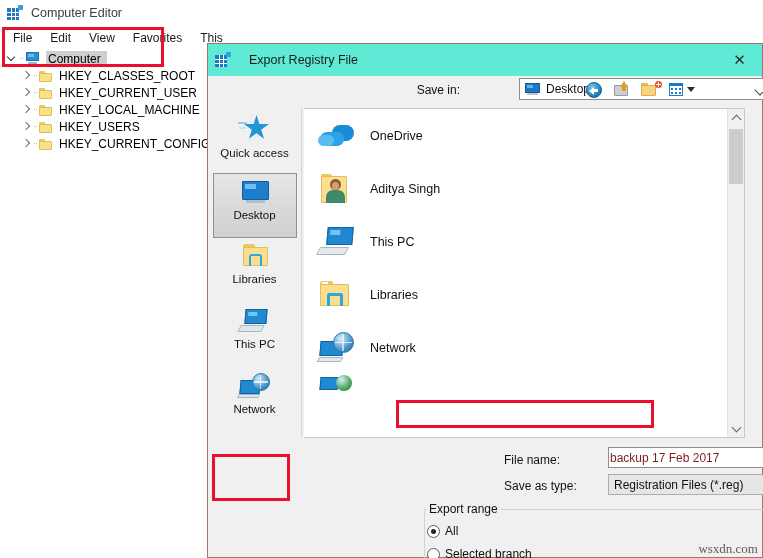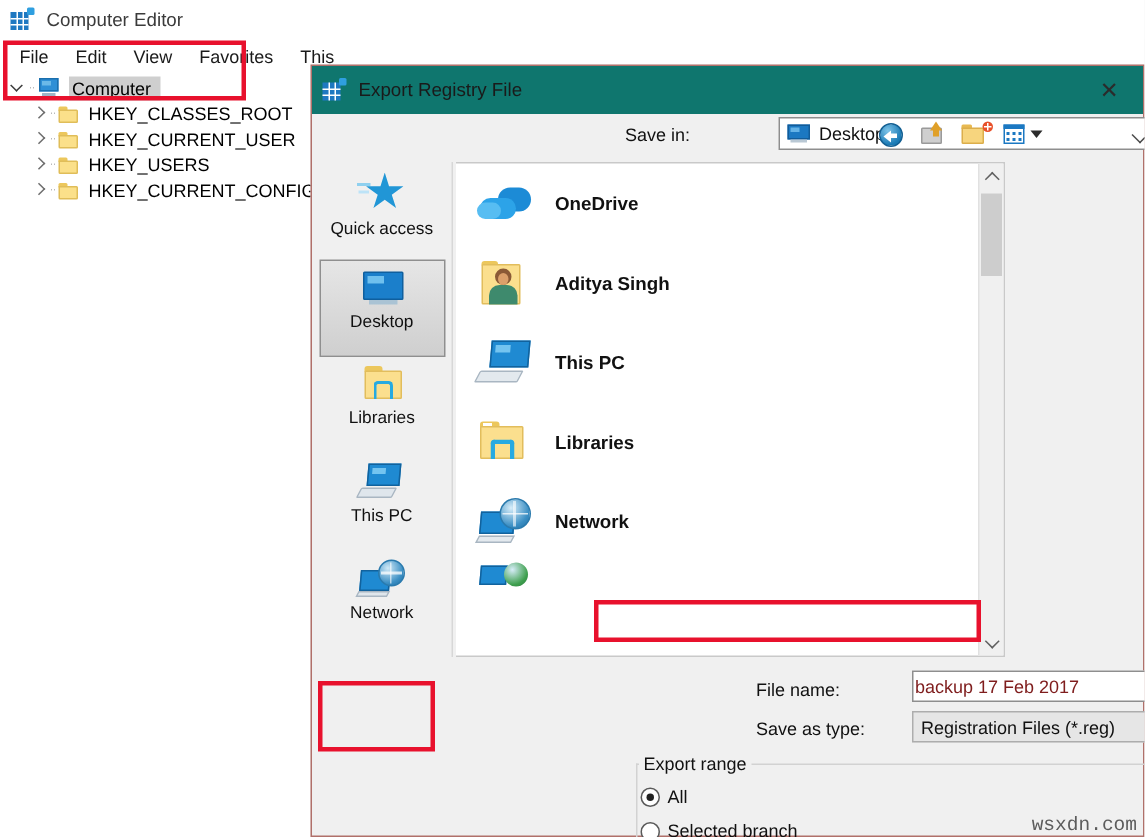--- a/index.html
+++ b/index.html
@@ -63,21 +63,21 @@
   .redbox{position:absolute;border:3px solid #e8112d;box-sizing:border-box;pointer-events:none;}
   #redbox-menu{left:2px;top:27px;width:162px;height:40px;}
   #redbox-filename{left:396px;top:400px;width:258px;height:28px;}
   #redbox-exportrange{left:212px;top:454px;width:78px;height:47px;}
 
   
   #dialog{
     position:absolute;left:207px;top:43px;width:556px;height:515px;
     background:#f0f0f0;border:1px solid #b0706a;box-sizing:border-box;
   }
-  #dlg-titlebar{position:absolute;left:0;top:0;width:554px;height:32px;background:#0f766e;display:flex;align-items:center;}
+  #dlg-titlebar{position:absolute;left:0;top:0;width:554px;height:32px;background:#5eead4;display:flex;align-items:center;gap:10px;}
   #dlg-title{font-size:12.5px;color:#1a1a1a;}
   #dlg-close{
     position:absolute;right:0;top:0;width:45px;height:31px;display:flex;align-items:center;justify-content:center;
     font-size:15px;color:#2b2b2b;font-family:"DejaVu Sans",sans-serif;cursor:default;
   }
 
   
   #savein-row{position:absolute;left:0;top:34px;width:554px;height:28px;display:flex;align-items:center;}
   #savein-label{position:absolute;left:46px;top:5px;width:206px;text-align:right;font-size:12px;color:#111;}
   #savein-combo{
@@ -154,22 +154,22 @@
   .ico-net{width:34px;height:28px;position:relative;}
   .ico-net .scr{position:absolute;left:2px;top:7px;width:20px;height:14px;background:#1f8ad2;border:1.5px solid #11629d;box-sizing:border-box;transform:skewX(-5deg);}
   .ico-net .kb{position:absolute;left:0px;top:21px;width:21px;height:4px;background:#dfe6ec;border:1px solid #a9b6c2;box-sizing:border-box;transform:skewX(-28deg);}
   .ico-net .globe{position:absolute;right:2px;top:0px;width:18px;height:18px;border-radius:50%;
     background:radial-gradient(circle at 35% 30%,#cfe9f7,#3b8fc4 65%,#1f6ca0);border:1px solid #2a7aad;box-sizing:border-box;}
   .ico-net .globe::before{content:"";position:absolute;left:1px;top:7px;width:14px;height:1.5px;background:rgba(255,255,255,.75);}
   .ico-net .globe::after{content:"";position:absolute;left:7px;top:1px;width:1.5px;height:14px;background:rgba(255,255,255,.6);}
 
   
   #filelist{
-    position:absolute;left:96px;top:64px;width:366px;height:330px;background:#fff;
-    border:1px solid #c9c9c9;border-left:none;box-sizing:border-box;overflow:hidden;font-weight:bold;
+    position:absolute;left:96px;top:64px;width:441px;height:330px;background:#fff;
+    border:1px solid #c9c9c9;border-left:none;box-sizing:border-box;overflow:hidden;
   }
   .file-row{height:53px;display:flex;align-items:center;padding-left:14px;cursor:default;}
   .file-row .flbl{font-size:12.5px;color:#111;margin-left:14px;}
 
   .ico-onedrive{width:38px;height:28px;position:relative;flex:none;}
   .ico-onedrive .c1{position:absolute;left:14px;top:3px;width:22px;height:16px;background:#1c8bd6;border-radius:9px;}
   .ico-onedrive .c2{position:absolute;left:2px;top:10px;width:24px;height:14px;background:#2ca3e8;border-radius:8px;}
   .ico-onedrive .c3{position:absolute;left:0px;top:13px;width:16px;height:11px;background:#57bdf2;border-radius:6px;}
 
   .ico-user{width:38px;height:34px;position:relative;flex:none;}
@@ -226,21 +226,21 @@
   #range-legend{position:absolute;left:2px;top:-1px;font-size:12px;color:#111;background:#f0f0f0;padding:0 3px;z-index:2;}
   #range-frameline{position:absolute;left:0;top:6px;width:531px;height:1px;background:#d2d2d2;}
   #range-frameleft{position:absolute;left:0;top:6px;width:1px;height:80px;background:#d2d2d2;}
   .radio-row{position:absolute;display:flex;align-items:center;}
   #radio-all{left:3px;top:21px;}
   #radio-branch{left:3px;top:44px;}
   .radio{width:13px;height:13px;border-radius:50%;border:1.2px solid #5a5a5a;background:#fff;box-sizing:border-box;position:relative;margin-right:5px;flex:none;}
   .radio.on::after{content:"";position:absolute;left:3px;top:3px;width:5px;height:5px;border-radius:50%;background:#222;}
   .radio-lbl{font-size:12px;color:#111;}
 
-  #watermark{position:absolute;right:5px;bottom:1px;font-size:13px;color:#5c5c5c;font-family:Liberation Mono, monospace;}
+  #watermark{position:absolute;right:5px;bottom:1px;font-size:13px;color:#5c5c5c;font-family:Liberation Serif, serif;}
 </style>
 </head>
 <body>
 
 <div id="regedit">
 
   <div id="regedit-titlebar">
     <span class="reg-ico">
       <span class="body"></span>
         <span class="vsplit"></span>
@@ -273,20 +273,26 @@
       <span class="chev"></span>
       <span class="dots"></span>
       <span class="folder-ico"></span>
       <span class="tree-label">HKEY_CLASSES_ROOT</span>
     </div>
     <div class="tree-row child">
       <span class="chev"></span>
       <span class="dots"></span>
       <span class="folder-ico"></span>
       <span class="tree-label">HKEY_CURRENT_USER</span>
+    </div>
+    <div class="tree-row child">
+      <span class="chev"></span>
+      <span class="dots"></span>
+      <span class="folder-ico"></span>
+      <span class="tree-label">HKEY_LOCAL_MACHINE</span>
     </div>
     <div class="tree-row child">
       <span class="chev"></span>
       <span class="dots"></span>
       <span class="folder-ico"></span>
       <span class="tree-label">HKEY_USERS</span>
     </div>
     <div class="tree-row child">
       <span class="chev"></span>
       <span class="dots"></span>

